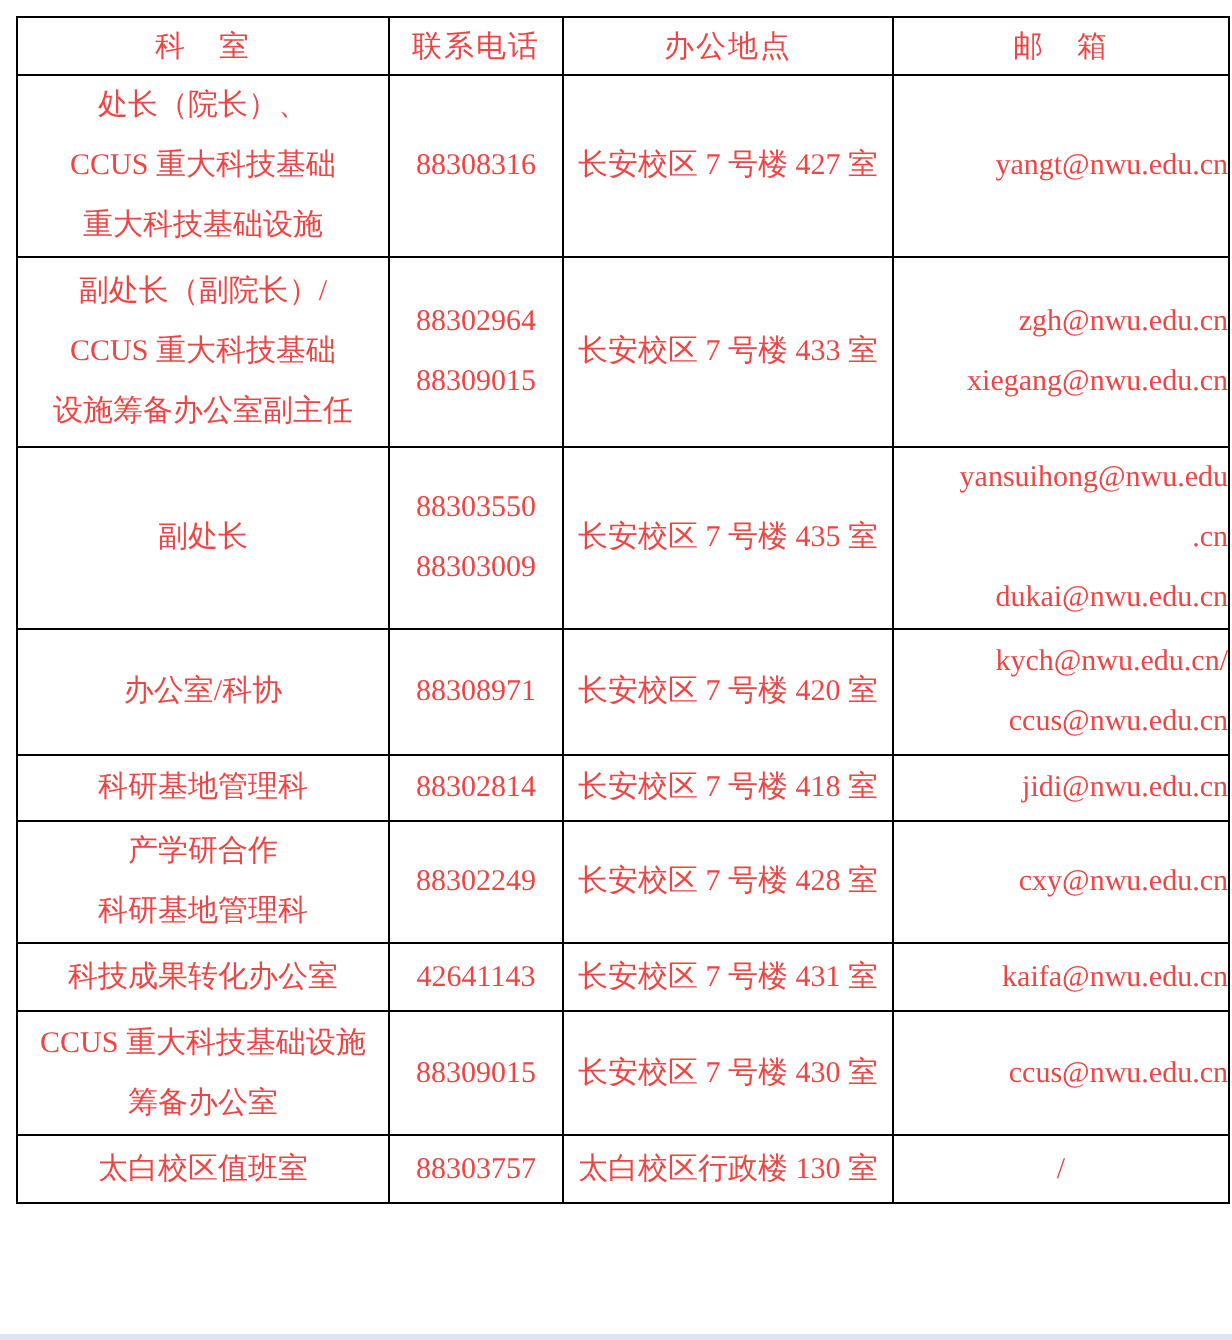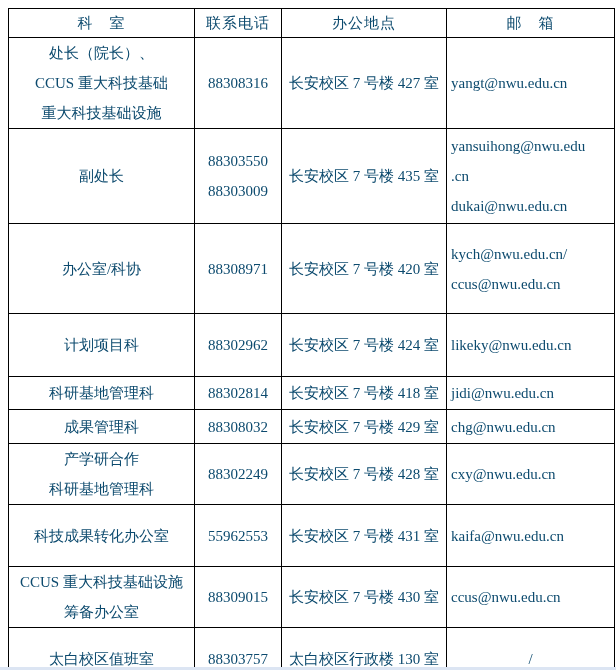--- a/index.html
+++ b/index.html
@@ -24,28 +24,28 @@
     top: 8px;
     width: 606px;
     border-collapse: collapse;
     table-layout: fixed;
   }
   th, td {
     border: 1px solid #000000;
     padding: 0;
     font-weight: normal;
     font-size: 15px;
-    color: #0c4a6e;
+    color: #ef4444;
     vertical-align: middle;
     overflow: hidden;
   }
   thead tr { height: 29px; }
   th { text-align: center; letter-spacing: 1px; }
   td.dept-cell, td.phone-cell, td.location-cell { text-align: center; }
-  td.email-cell { text-align: left; padding-left: 4px; }
+  td.email-cell { text-align: right; padding-left: 14px; }
   td.email-cell.center { text-align: center; padding-left: 0; }
   .line { line-height: 30px; white-space: nowrap; }
   td.location-cell .line { line-height: 28px; }
   
   tbody tr:nth-child(1)  { height: 88px; }
   tbody tr:nth-child(2)  { height: 95px; }
   tbody tr:nth-child(3)  { height: 90px; }
   tbody tr:nth-child(4)  { height: 63px; }
   tbody tr:nth-child(5)  { height: 33px; }
   tbody tr:nth-child(6)  { height: 34px; }
@@ -93,20 +93,38 @@
           </td>
           <td class="location-cell">
             <div class="line">长安校区 7 号楼 427 室</div>
           </td>
           <td class="email-cell">
             <div class="line">yangt@nwu.edu.cn</div>
           </td>
         </tr>
         <tr>
           <td class="dept-cell">
+            <div class="line">副处长（副院长）/</div>
+            <div class="line">CCUS 重大科技基础</div>
+            <div class="line">设施筹备办公室副主任</div>
+          </td>
+          <td class="phone-cell">
+            <div class="line">88302964</div>
+            <div class="line">88309015</div>
+          </td>
+          <td class="location-cell">
+            <div class="line">长安校区 7 号楼 433 室</div>
+          </td>
+          <td class="email-cell">
+            <div class="line">zgh@nwu.edu.cn</div>
+            <div class="line">xiegang@nwu.edu.cn</div>
+          </td>
+        </tr>
+        <tr>
+          <td class="dept-cell">
             <div class="line">副处长</div>
           </td>
           <td class="phone-cell">
             <div class="line">88303550</div>
             <div class="line">88303009</div>
           </td>
           <td class="location-cell">
             <div class="line">长安校区 7 号楼 435 室</div>
           </td>
           <td class="email-cell">
@@ -125,58 +143,30 @@
           <td class="location-cell">
             <div class="line">长安校区 7 号楼 420 室</div>
           </td>
           <td class="email-cell">
             <div class="line">kych@nwu.edu.cn/</div>
             <div class="line">ccus@nwu.edu.cn</div>
           </td>
         </tr>
         <tr>
           <td class="dept-cell">
-            <div class="line">计划项目科</div>
-          </td>
-          <td class="phone-cell">
-            <div class="line">88302962</div>
-          </td>
-          <td class="location-cell">
-            <div class="line">长安校区 7 号楼 424 室</div>
-          </td>
-          <td class="email-cell">
-            <div class="line">likeky@nwu.edu.cn</div>
-          </td>
-        </tr>
-        <tr>
-          <td class="dept-cell">
             <div class="line">科研基地管理科</div>
           </td>
           <td class="phone-cell">
             <div class="line">88302814</div>
           </td>
           <td class="location-cell">
             <div class="line">长安校区 7 号楼 418 室</div>
           </td>
           <td class="email-cell">
             <div class="line">jidi@nwu.edu.cn</div>
-          </td>
-        </tr>
-        <tr>
-          <td class="dept-cell">
-            <div class="line">成果管理科</div>
-          </td>
-          <td class="phone-cell">
-            <div class="line">88308032</div>
-          </td>
-          <td class="location-cell">
-            <div class="line">长安校区 7 号楼 429 室</div>
-          </td>
-          <td class="email-cell">
-            <div class="line">chg@nwu.edu.cn</div>
           </td>
         </tr>
         <tr>
           <td class="dept-cell">
             <div class="line">产学研合作</div>
             <div class="line">科研基地管理科</div>
           </td>
           <td class="phone-cell">
             <div class="line">88302249</div>
           </td>
@@ -185,21 +175,21 @@
           </td>
           <td class="email-cell">
             <div class="line">cxy@nwu.edu.cn</div>
           </td>
         </tr>
         <tr>
           <td class="dept-cell">
             <div class="line">科技成果转化办公室</div>
           </td>
           <td class="phone-cell">
-            <div class="line">55962553</div>
+            <div class="line">42641143</div>
           </td>
           <td class="location-cell">
             <div class="line">长安校区 7 号楼 431 室</div>
           </td>
           <td class="email-cell">
             <div class="line">kaifa@nwu.edu.cn</div>
           </td>
         </tr>
         <tr>
           <td class="dept-cell">

